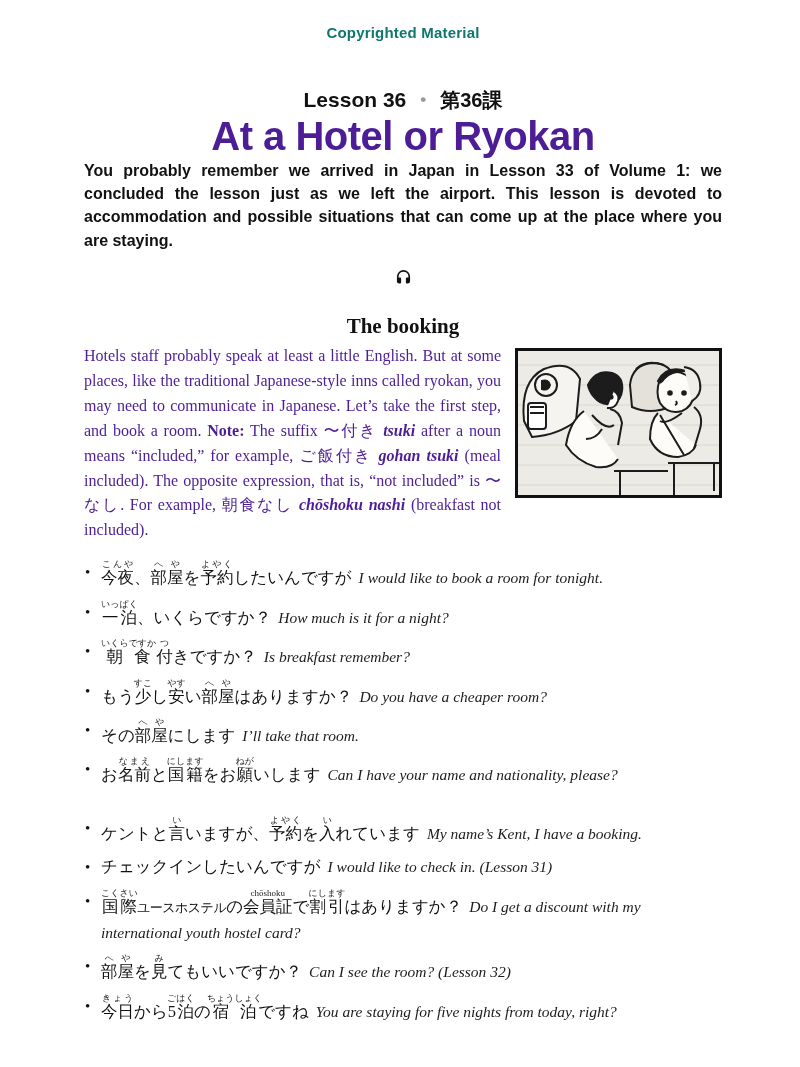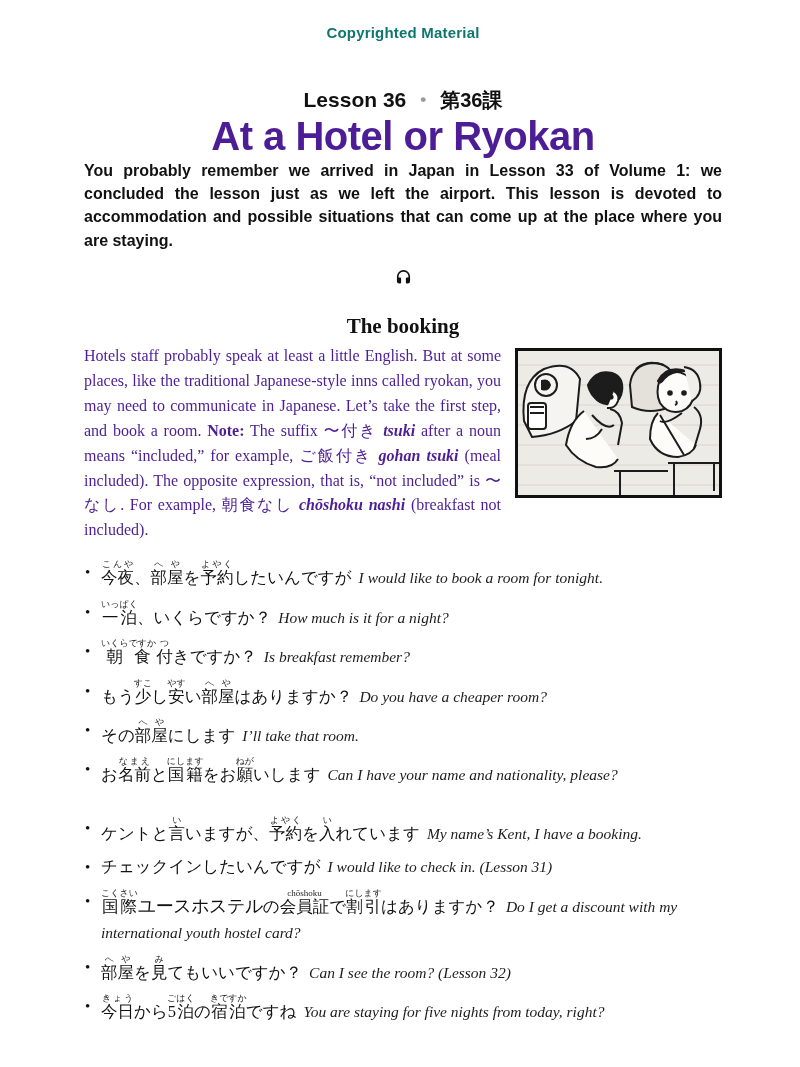--- a/index.html
+++ b/index.html
@@ -36,21 +36,21 @@
   p.body .b  { font-weight:bold; }
   p.body .bi { font-weight:bold; font-style:italic; }
 
   p.plain { font-size:16px; line-height:1.5; color:#161616; margin-bottom:10px; }
 
   ul.bullets { list-style:none; margin-top:14px; }
   ul.bullets li { position:relative; padding-left:17px; margin-bottom:7px; font-size:16.5px;
                   line-height:1.6; }
   ul.bullets li .dot { position:absolute; left:1px; top:1px; font-size:15px; color:#111; }
   ul.bullets .jp { color:#111; }
-  ul.bullets .jp .sm { font-size:18px; letter-spacing:-0.5px; }
+  ul.bullets .jp .sm { font-size:13px; letter-spacing:-0.5px; }
   ul.bullets .en { font-size:15.5px; color:#1c1c1c; margin-left:7px;font-style:italic; }
   ruby rt { font-size:9px; color:#222; letter-spacing:0; }
 
   section.checkin { margin-top:26px; }
   section.booking ul.bullets { margin-top:16px; }
   .clear { clear:both; }
 </style>
 </head>
 <body>
 
@@ -137,17 +137,17 @@
         <li><span class="dot">•</span><span class="jp">お<ruby>名前<rt>なまえ</rt></ruby>と<ruby>国籍<rt>にします</rt></ruby>をお<ruby>願<rt>ねが</rt></ruby>いします</span><span class="en">Can I have your name and nationality, please?</span></li>
       </ul>
   </section>
 
   <section class="checkin">
     <ul class="bullets">
         <li><span class="dot">•</span><span class="jp">ケントと<ruby>言<rt>い</rt></ruby>いますが、<ruby>予約<rt>よやく</rt></ruby>を<ruby>入<rt>い</rt></ruby>れています</span><span class="en">My name’s Kent, I have a booking.</span></li>
         <li><span class="dot">•</span><span class="jp">チェックインしたいんですが</span><span class="en">I would like to check in. (Lesson 31)</span></li>
         <li><span class="dot">•</span><span class="jp"><ruby>国際<rt>こくさい</rt></ruby><span class="sm">ユースホステル</span>の<ruby>会員証<rt>chōshoku</rt></ruby>で<ruby>割引<rt>にします</rt></ruby>はありますか？</span><span class="en">Do I get a discount with my international youth hostel card?</span></li>
         <li><span class="dot">•</span><span class="jp"><ruby>部屋<rt>へや</rt></ruby>を<ruby>見<rt>み</rt></ruby>てもいいですか？</span><span class="en">Can I see the room? (Lesson 32)</span></li>
-        <li><span class="dot">•</span><span class="jp"><ruby>今日<rt>きょう</rt></ruby>から<ruby>5泊<rt>ごはく</rt></ruby>の<ruby>宿泊<rt>きですか</rt></ruby>ですね</span><span class="en">You are staying for five nights from today, right?</span></li>
+        <li><span class="dot">•</span><span class="jp"><ruby>今日<rt>きょう</rt></ruby>から<ruby>5泊<rt>ごはく</rt></ruby>の<ruby>宿泊<rt>ちょうしょく</rt></ruby>ですね</span><span class="en">You are staying for five nights from today, right?</span></li>
       </ul>
   </section>
 
 </div>
 
 </body></html>

